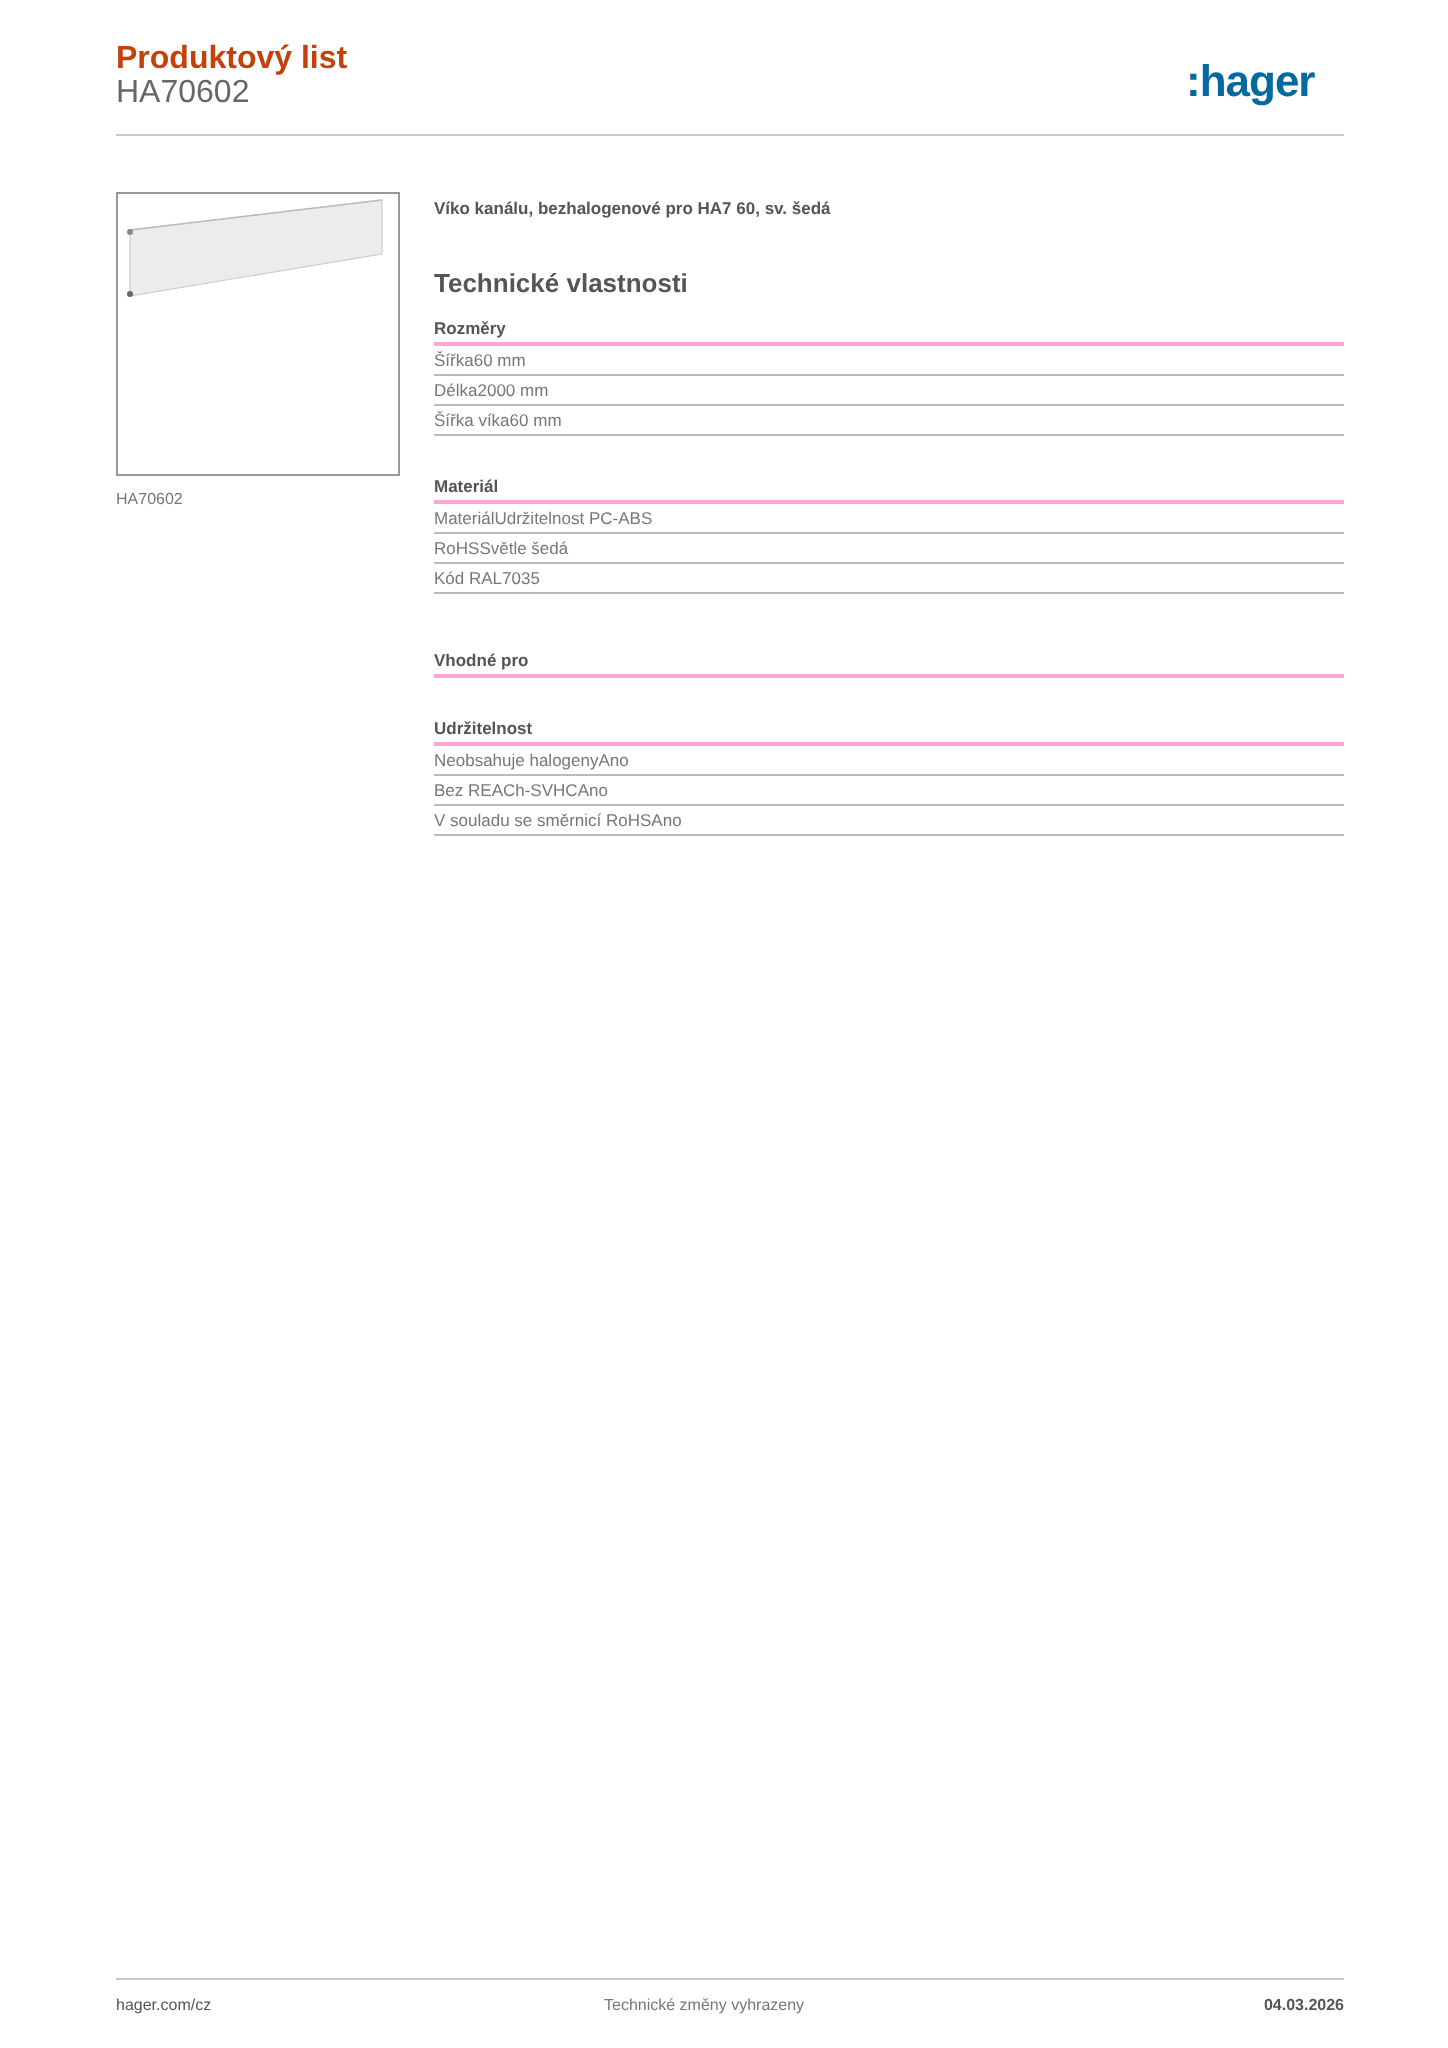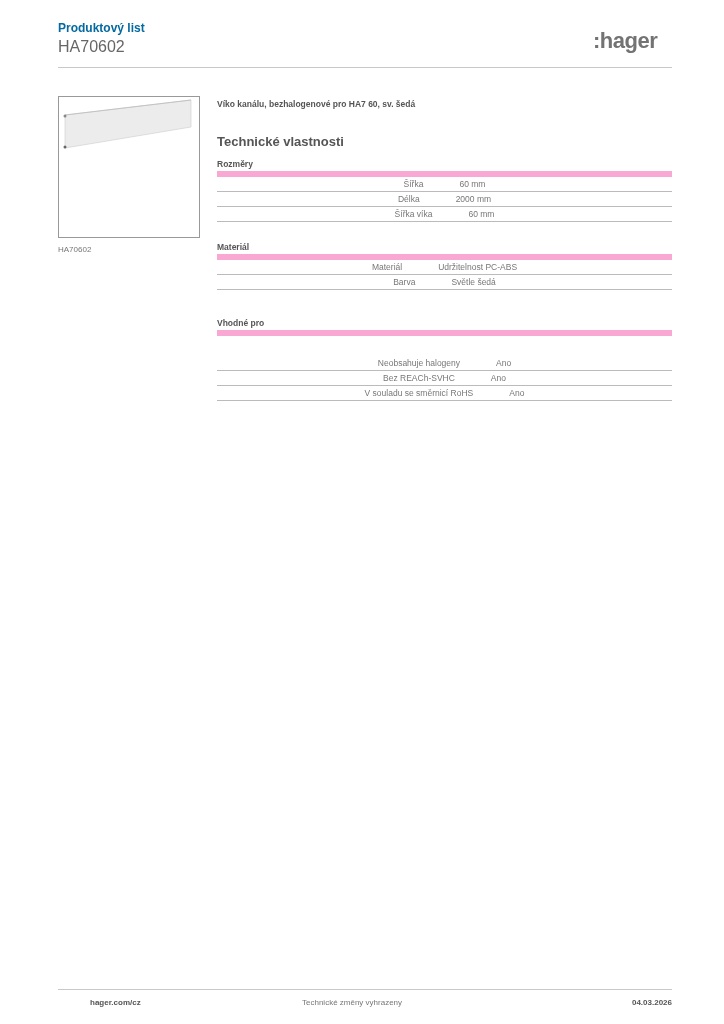--- a/index.html
+++ b/index.html
@@ -1,30 +1,30 @@
 <!DOCTYPE html>
 <html><head>
 <meta charset="utf-8">
 <style>
   html,body{margin:0;padding:0;background:#fff;}
   body{width:724px;height:1024px;position:relative;overflow:hidden;font-family:"Liberation Sans",sans-serif;color:#555;}
-  .hdr-title{position:absolute;left:58px;top:21px;font-size:12px;font-weight:bold;color:#0369a1;}
+  .hdr-title{position:absolute;left:58px;top:21px;font-size:16px;font-weight:bold;color:#c2410c;}
   .hdr-code{position:absolute;left:58px;top:38px;font-size:16px;color:#666;}
-  .logo{position:absolute;left:593px;top:28px;font-size:22px;font-weight:bold;color:#737373;letter-spacing:-0.5px;}
+  .logo{position:absolute;left:593px;top:28px;font-size:22px;font-weight:bold;color:#0369a1;letter-spacing:-0.5px;}
   .hdr-rule{position:absolute;left:58px;top:67px;width:614px;height:1px;background:#c8c8c8;}
   .imgbox{position:absolute;left:58px;top:96px;width:142px;height:142px;border:1px solid #999;box-sizing:border-box;}
   .imgcap{position:absolute;left:58px;top:245px;font-size:8px;color:#777;}
   .main{position:absolute;left:217px;top:99px;width:455px;}
   .ptitle{font-size:8.5px;font-weight:bold;color:#555;height:35px;}
   .stitle{font-size:13px;font-weight:bold;color:#555;height:25px;}
   .group{margin-bottom:20px;}
-  .gtitle{font-size:8.5px;font-weight:bold;color:#555;border-bottom:6px solid #f9a8d4;padding-bottom:2px;}
-  .row{display:flex;justify-content:center;font-size:8.5px;color:#777;border-bottom:1px solid #bbb;height:14px;line-height:14px;gap:36px;}
+  .gtitle{font-size:8.5px;font-weight:bold;color:#555;border-bottom:2px solid #f9a8d4;padding-bottom:2px;}
+  .row{display:flex;justify-content:flex-start;font-size:8.5px;color:#777;border-bottom:1px solid #bbb;height:14px;line-height:14px;}
   .foot-rule{position:absolute;left:58px;top:989px;width:614px;height:1px;background:#c8c8c8;}
-  .f-left{position:absolute;left:58px;top:998px;font-size:8px;font-weight:bold;color:#555;margin-left:32px;}
+  .f-left{position:absolute;left:58px;top:998px;font-size:8px;font-weight:normal;color:#555;}
   .f-mid{position:absolute;left:302px;top:998px;font-size:8px;color:#777;}
   .f-right{position:absolute;right:52px;top:998px;font-size:8px;font-weight:bold;color:#555;}
 </style>
 </head>
 <body>
 
 <div class="hdr-title">Produktový list</div>
 <div class="hdr-code">HA70602</div>
 <div class="logo">:hager</div>
 <div class="hdr-rule"></div>
@@ -59,30 +59,35 @@
       </div>
   </div>
 
   <div class="group">
     <div class="gtitle">Materiál</div>
     <div class="row">
         <span>Materiál</span>
         <span>Udržitelnost PC-ABS</span>
       </div>
     <div class="row">
-        <span>Barva</span>
+        <span>RoHS</span>
         <span>Světle šedá</span>
+      </div>
+    <div class="row">
+        <span>Kód RAL</span>
+        <span>7035</span>
       </div>
   </div>
 
   <div class="group" style="margin-top:28px">
     <div class="gtitle">Vhodné pro</div>
   </div>
 
   <div class="group">
+    <div class="gtitle">Udržitelnost</div>
     <div class="row">
         <span>Neobsahuje halogeny</span>
         <span>Ano</span>
       </div>
     <div class="row">
         <span>Bez REACh-SVHC</span>
         <span>Ano</span>
       </div>
     <div class="row">
         <span>V souladu se směrnicí RoHS</span>

